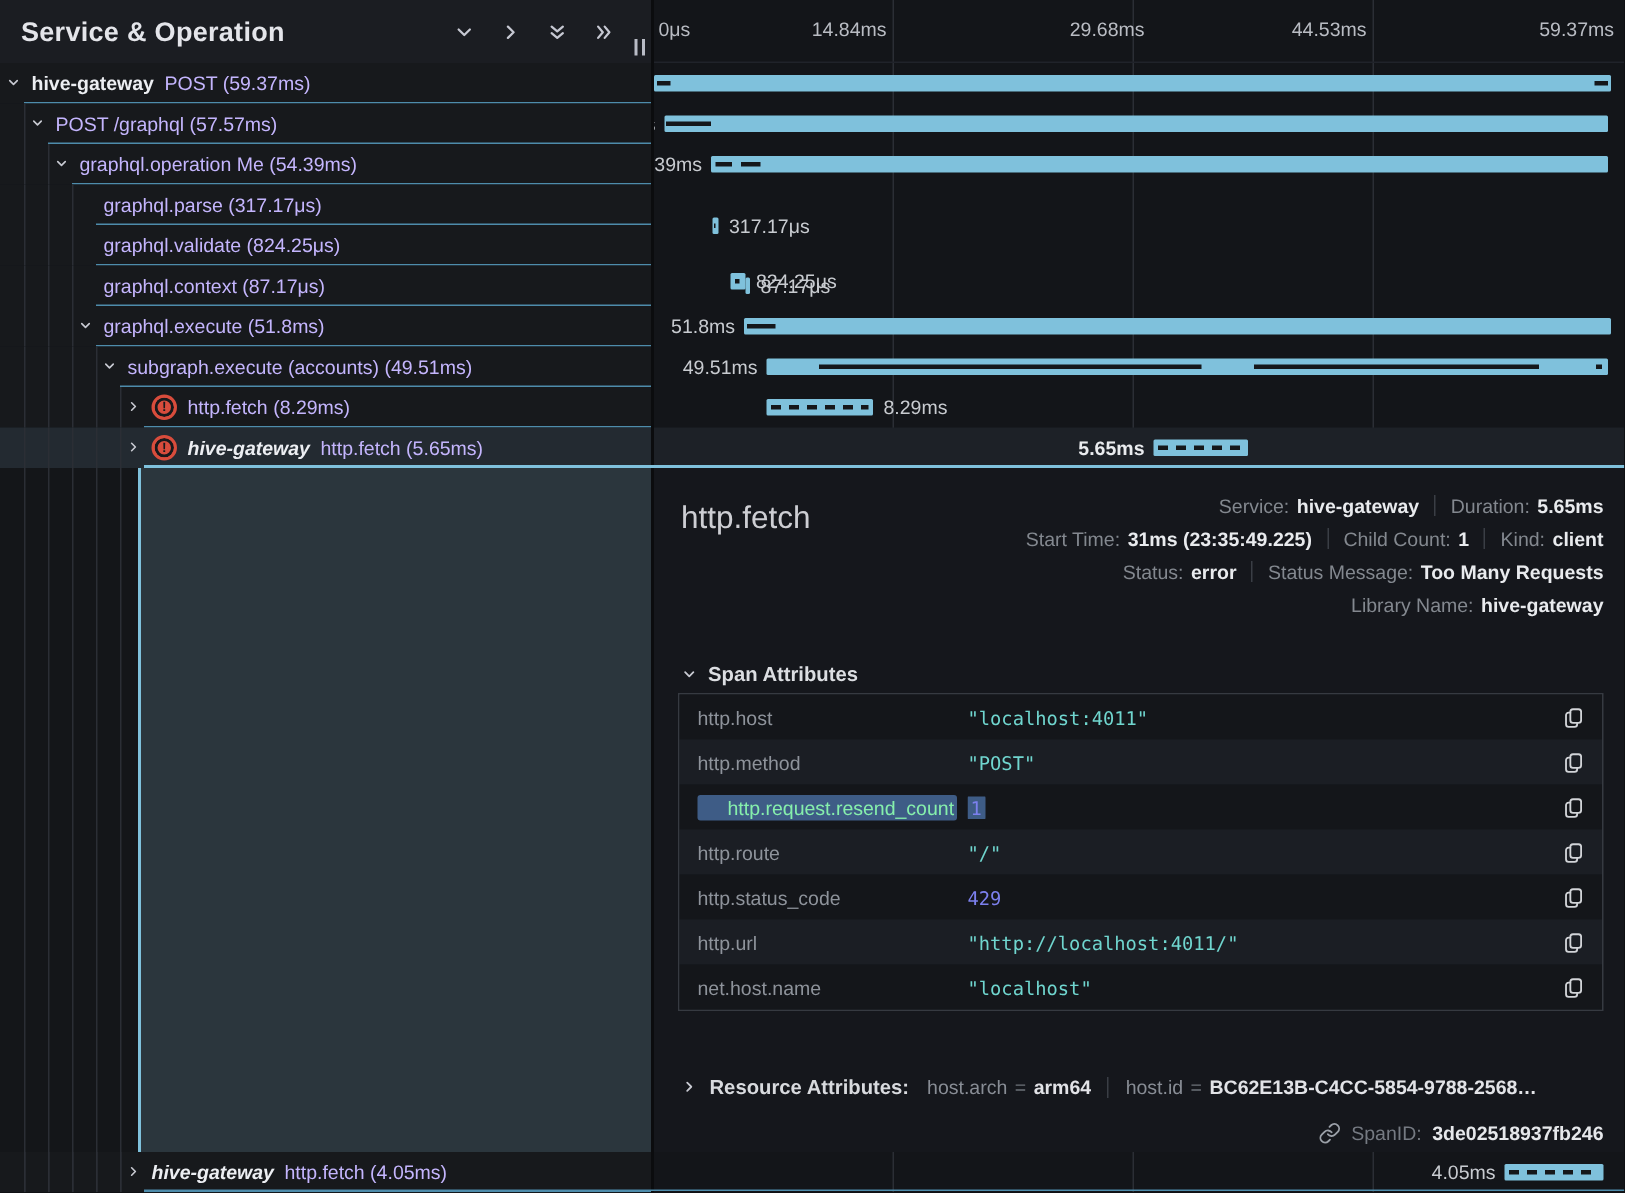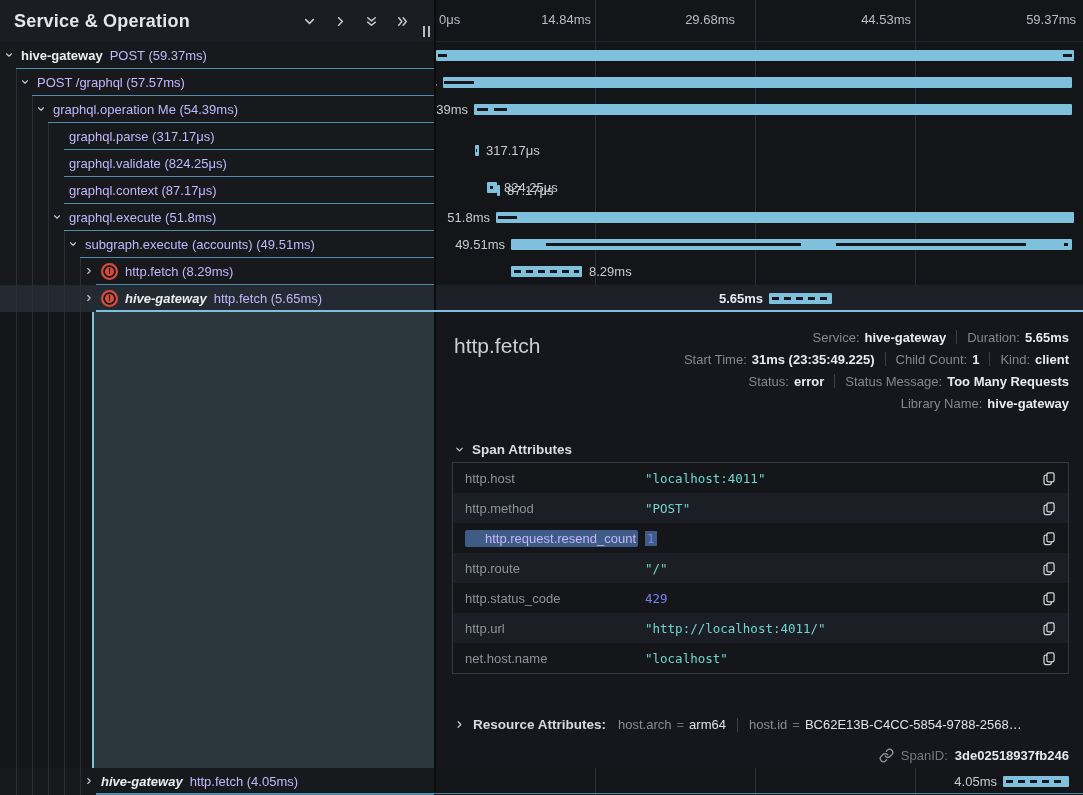--- a/index.html
+++ b/index.html
@@ -61,29 +61,29 @@
   .sec-hdr svg,.res-hdr svg{stroke:#c8cad2;fill:none;stroke-width:2.6;stroke-linecap:round;stroke-linejoin:round;}
   .attr-table{position:absolute;left:16px;top:150px;width:617px;border:1px solid #363a41;}
   .arow{height:30px;display:flex;align-items:center;font-size:13px;}
   .arow:nth-child(odd){background:#14161a;}
   .arow:nth-child(even){background:#1b1e24;}
   .akey{width:192px;padding-left:12px;color:#8e939b;flex:0 0 auto;white-space:nowrap;}
   .aval{font-family:"DejaVu Sans Mono",monospace;font-size:12.5px;flex:1 1 auto;white-space:nowrap;overflow:hidden;}
   .aval.string{color:#70d6cf;}
   .aval.number{color:#7c80ee;}
   .hl{background:#3e5c86;border-radius:2px;padding:1px 2px;}
-  .akey .hl{color:#c4b5fd;padding-left:20px;}
+  .akey .hl{color:#86efac;padding-left:20px;}
   .copy-btn{flex:0 0 auto;padding:0 12px 0 8px;cursor:pointer;display:flex;align-items:center;}
   .copy-btn svg{stroke:#d2d4d8;fill:none;stroke-width:1.4;stroke-linejoin:round;stroke-linecap:round;}
   .res-row{position:absolute;left:18px;top:405px;display:flex;align-items:center;font-size:13px;white-space:nowrap;}
   .res-hdr{display:flex;align-items:center;gap:8px;font-weight:700;color:#d8dade;font-size:13.5px;cursor:pointer;}
   .res-items{display:flex;align-items:center;margin-left:12px;}
   .rk{color:#888d95;}
   .req{color:#6b7077;margin:0 5px;}
-  .rv{color:#e2e3e7;font-weight:400;}
+  .rv{color:#e2e3e7;font-weight:700;}
   .rsep{width:1px;height:14px;background:#3a3e45;margin:0 11px;}
   .spanid-row{position:absolute;right:14px;top:436px;display:flex;align-items:center;gap:7px;font-size:13px;}
   .spanid-row svg{stroke:#9ba0a8;fill:none;stroke-width:2;stroke-linecap:round;stroke-linejoin:round;cursor:pointer;}
   .sid-l{color:#757a82;}
   .sid-v{color:#e6e8eb;font-weight:700;}
 </style>
 </head>
 <body>
 
 <div class="app">
@@ -279,21 +279,21 @@
         <div class="gridline bot" style="left: 159px;"></div>
         <div class="gridline " style="left: 319px;"></div>
         <div class="gridline bot" style="left: 319px;"></div>
         <div class="gridline " style="left: 479px;"></div>
         <div class="gridline bot" style="left: 479px;"></div>
       </div>
     <div class="ruler">
         <div id="ruler-ticks">
           <span class="rtick" style="left: 3px;">0μs</span>
           <span class="rtick" style="right: 492px;">14.84ms</span>
-          <span class="rtick" style="right: 348px;">29.68ms</span>
+          <span class="rtick" style="right: 320px;">29.68ms</span>
           <span class="rtick" style="right: 172px;">44.53ms</span>
           <span class="rtick" style="right: 7px;">59.37ms</span>
         </div>
       </div>
     <div id="timeline-rows">
         <div class="brow" style="top: 42px;">
           <span class="bar" style="left:0px;width:638px">
             <span class="seg" style="left:2px;width:9px"></span>
             <span class="seg" style="left:627px;width:9px"></span>
           </span>

